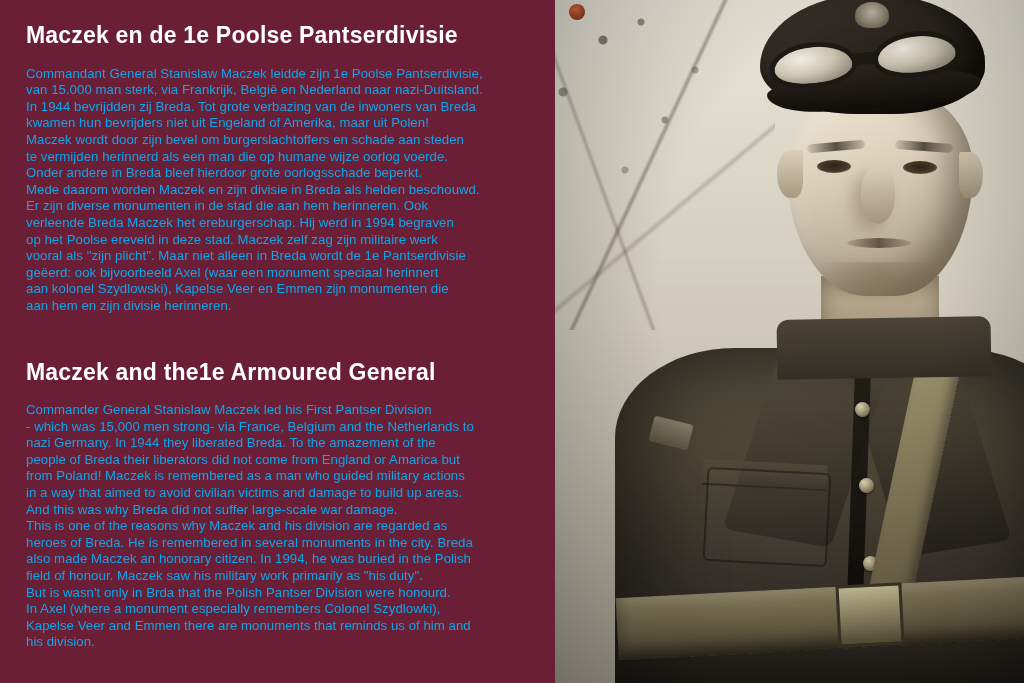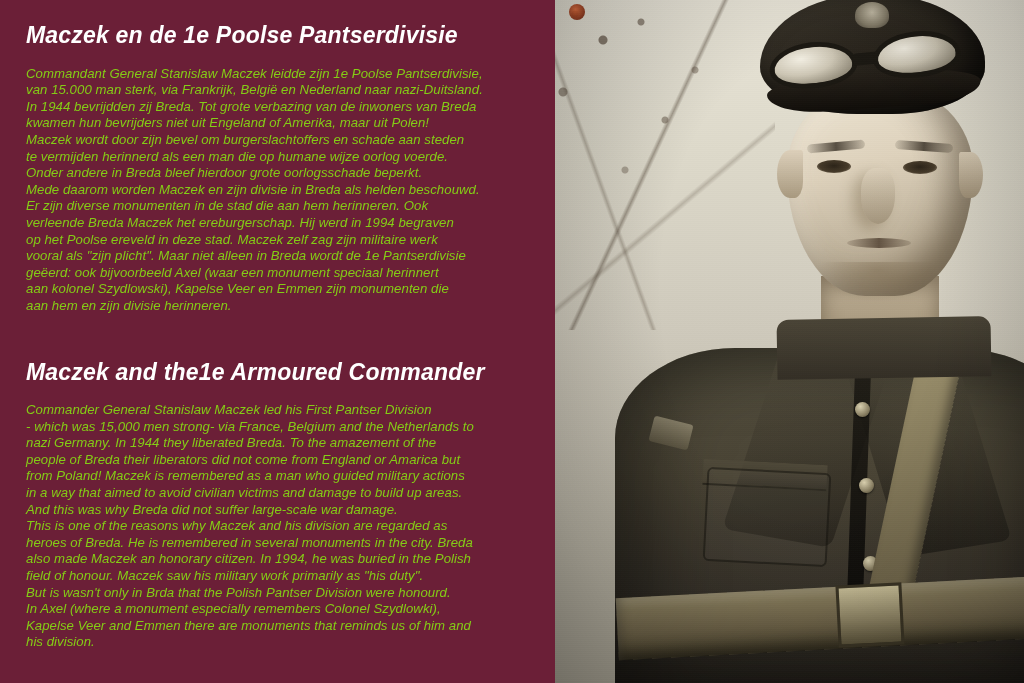--- a/index.html
+++ b/index.html
@@ -21,37 +21,36 @@
     background: #ffffff;
   }
   .text-panel {
     width: 588px;
     height: 683px;
     background: #6b1f37;
     box-sizing: border-box;
     padding: 22px 18px 10px 26px;
     color: #f2e6ea;
     position: relative;
-    font-style: italic;
   }
   .section-title {
     font-size: 23px;
     font-weight: bold;
     color: #ffffff;
     letter-spacing: 0.2px;
     margin: 0 0 16px 0;
     line-height: 1.2;
   }
   .section-title.second {
     margin-top: 44px;
   }
   .body-text {
     font-size: 13.2px;
     line-height: 16.6px;
-    color: #84cc16;
+    color: #0ea5e9;
     margin: 0;
     white-space: pre-line;
     letter-spacing: 0.05px;
   }
   .body-text + .body-text {
     margin-top: 0;
   }
   .photo-panel {
     width: 500px;
     height: 683px;
@@ -400,21 +399,21 @@
 
     <p class="body-text">Mede daarom worden Maczek en zijn divisie in Breda als helden beschouwd.
 Er zijn diverse monumenten in de stad die aan hem herinneren. Ook
 verleende Breda Maczek het ereburgerschap. Hij werd in 1994 begraven
 op het Poolse ereveld in deze stad. Maczek zelf zag zijn militaire werk
 vooral als "zijn plicht". Maar niet alleen in Breda wordt de 1e Pantserdivisie
 geëerd: ook bijvoorbeeld Axel (waar een monument speciaal herinnert
 aan kolonel Szydlowski), Kapelse Veer en Emmen zijn monumenten die
 aan hem en zijn divisie herinneren.</p>
 
-    <h1 class="section-title second">Maczek and the1e Armoured Commander</h1>
+    <h1 class="section-title second">Maczek and the1e Armoured General</h1>
 
     <p class="body-text">Commander General Stanislaw Maczek led his First Pantser Division
 - which was 15,000 men strong- via France, Belgium and the Netherlands to
 nazi Germany. In 1944 they liberated Breda. To the amazement of the
 people of Breda their liberators did not come from England or Amarica but
 from Poland! Maczek is remembered as a man who guided military actions
 in a way that aimed to avoid civilian victims and damage to build up areas.
 And this was why Breda did not suffer large-scale war damage.
 This is one of the reasons why Maczek and his division are regarded as
 heroes of Breda. He is remembered in several monuments in the city. Breda

